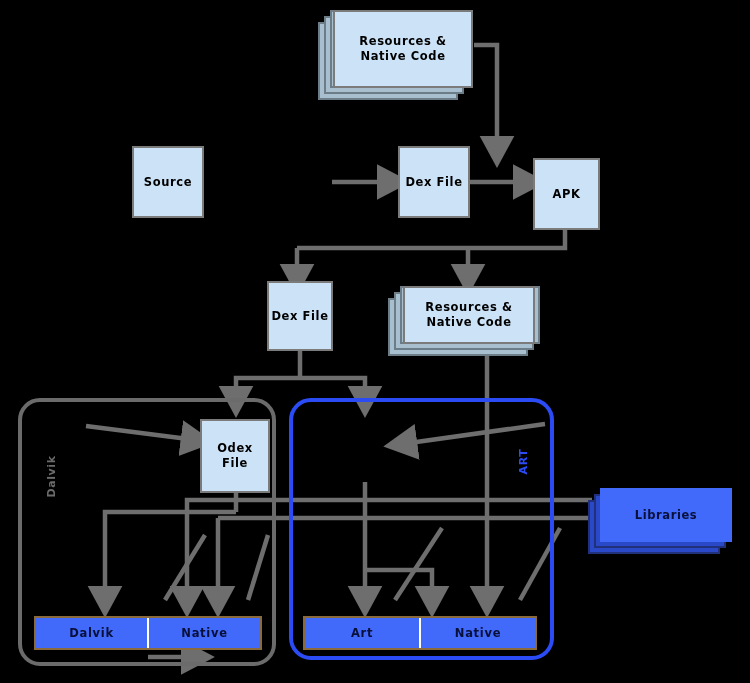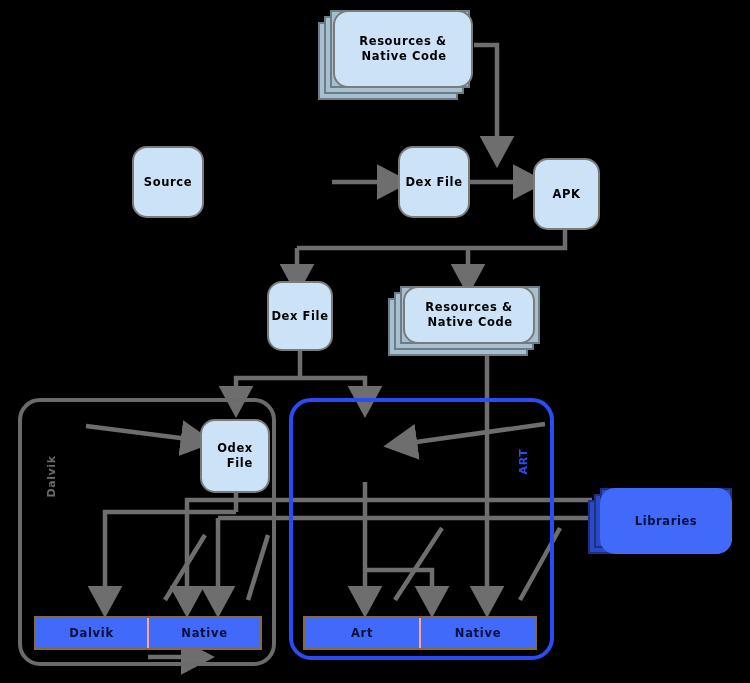--- a/index.html
+++ b/index.html
@@ -17,28 +17,27 @@
   }
   #wires { position: absolute; left: 0; top: 0; width: 750px; height: 683px; }
 
   
   .node {
     position: absolute;
     box-sizing: border-box;
     display: flex;
     align-items: center;
     justify-content: center;
-    text-align: right;
+    text-align: center;
     font-size: 11.5px;
     font-weight: bold;
     letter-spacing: 0.6px;
     line-height: 1.28;
     color: #000000;
     white-space: pre-line;
-    border-radius: 15px;
   }
   
   .node.lite {
     background: #cce3f7;
     border: 2px solid #7b7b7b;
   }
   
   .node.vivid {
     background: #4169fa;
     border: 2px solid #8a6a3a;
@@ -96,21 +95,21 @@
   .splitbar > div {
     flex: 1 1 50%;
     display: flex;
     align-items: center;
     justify-content: center;
     font-size: 11.5px;
     font-weight: bold;
     letter-spacing: 0.7px;
     color: #08103a;
   }
-  .splitbar > div + div { border-left: 2px solid #fca5a5; }
+  .splitbar > div + div { border-left: 2px solid #ffffff; }
 
   
   .edgecap {
     position: absolute;
     font-size: 10px;
     font-weight: bold;
     color: #000000;
     white-space: nowrap;
   }
 </style>
@@ -202,21 +201,21 @@
 
   <div class="node lite" style="left:200px; top:419px; width:70px; height:74px;">Odex
 File</div>
 
 
   <div class="stack vividstack" style="left:588px; top:500px; width:132px; height:54px;">
     <div class="sheet b1" style="width:132px; height:54px;"></div>
     <div class="sheet b2" style="width:132px; height:54px;"></div>
     <div class="sheet b3" style="width:132px; height:54px;"></div>
   </div>
-  <div class="node vivid noborder" style="left:600px; top:488px; width:132px; height:66px;">Libraries</div>
+  <div class="node vivid noborder" style="left:600px; top:488px; width:132px; height:54px;">Libraries</div>
 
   <div class="splitbar" style="left:34px; top:616px; width:228px; height:34px;">
     <div>Dalvik</div>
     <div>Native</div>
   </div>
 
   <div class="splitbar" style="left:303px; top:616px; width:234px; height:34px;">
     <div>Art</div>
     <div>Native</div>
   </div>

